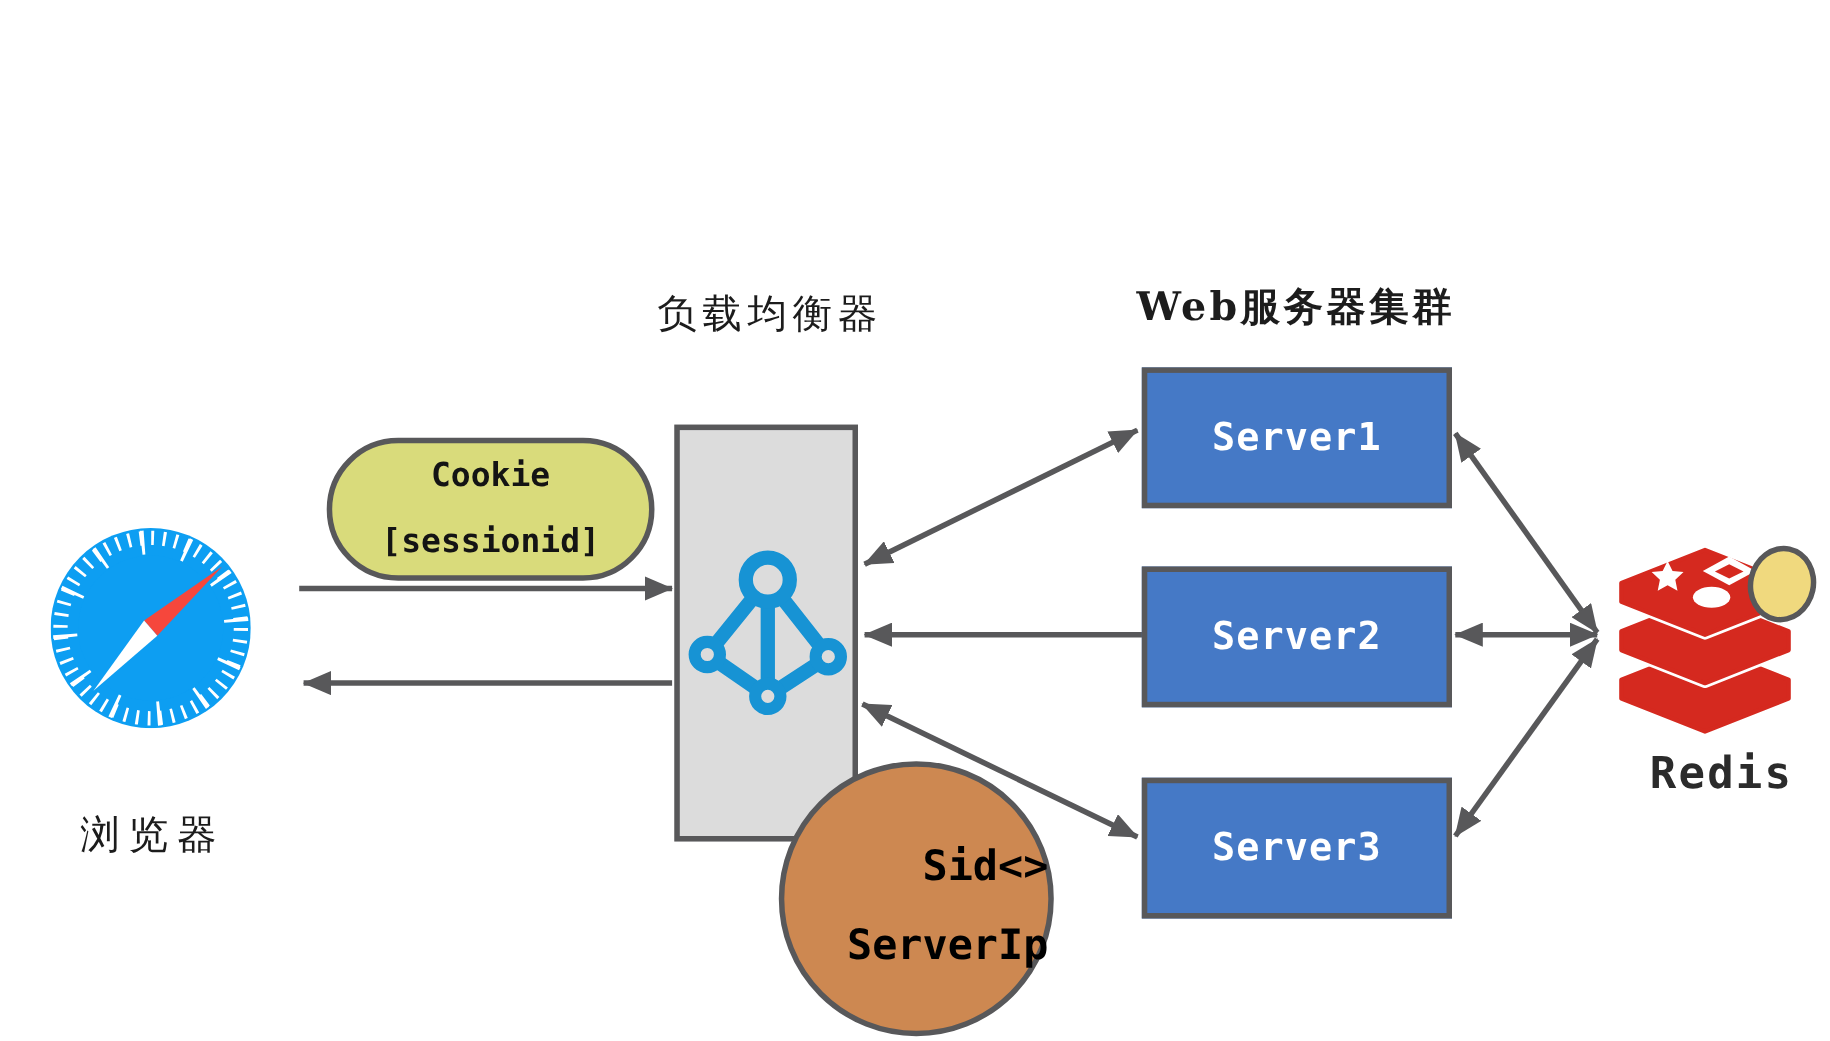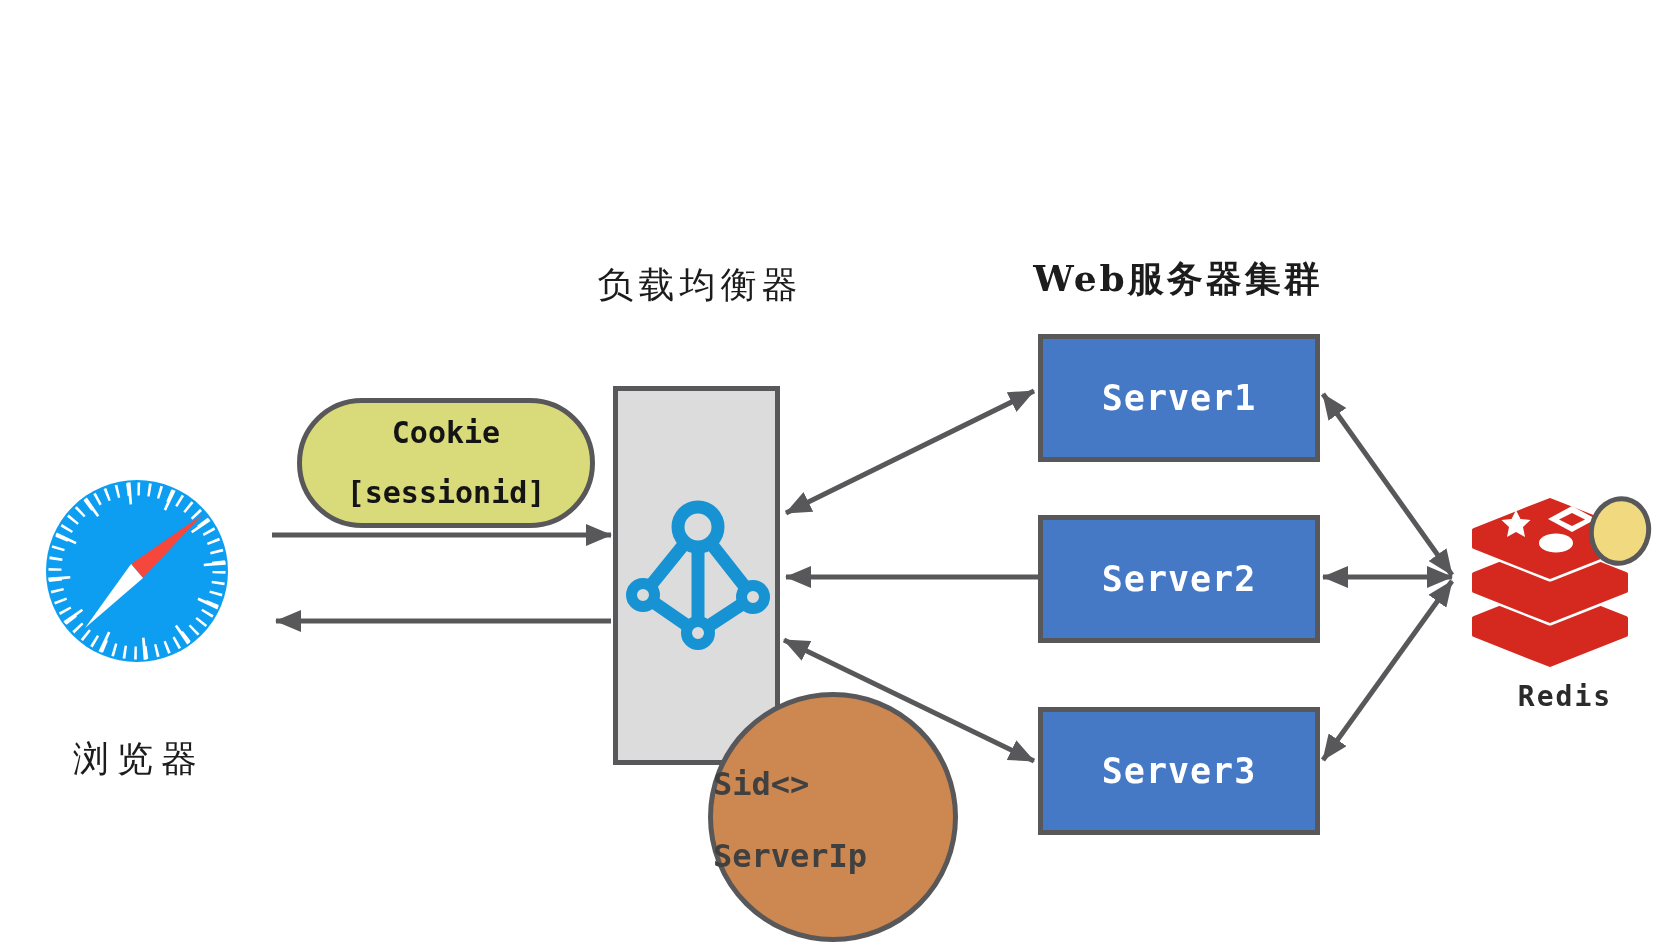--- a/index.html
+++ b/index.html
@@ -42,32 +42,32 @@
   .server-box .server-label{color:#ffffff;font-size:35px;letter-spacing:1px;}
   #server-box-1{top:334px;}
   #server-box-2{top:515px;text-align:center;}
   #server-box-3{top:707px;}
   #cluster-title{top:226px;left:1178px;}
 
   
   #sid-circle{position:absolute;left:708px;top:692px;width:250px;height:250px;
               box-sizing:border-box;border-radius:50%;background:#cd8851;
               border:5px solid #58585a;z-index:4;}
-  #sid-circle .circle-line{position:absolute;width:100%;text-align:left;
-              color:#404040;font-size:32px;}
+  #sid-circle .circle-line{position:absolute;width:100%;text-align:right;
+              color:#000000;font-size:38px;}
   #sid-line-1{top:68px;}
   #sid-line-2{top:140px;}
 
   
   #redis-icon{position:absolute;left:1466px;top:494px;width:176px;height:178px;z-index:2;}
   #redis-dot{position:absolute;left:1589px;top:496px;width:62px;height:70px;
              box-sizing:border-box;border-radius:50%;background:#f0d97e;
              border:5px solid #58585a;transform:rotate(12deg);z-index:3;}
   #redis-label{position:absolute;left:1565px;top:680px;transform:translateX(-50%);
-               color:#2b2b2b;font-size:28px;letter-spacing:2px;z-index:2;white-space:nowrap;}
+               color:#2b2b2b;font-size:40px;letter-spacing:2px;z-index:2;white-space:nowrap;}
 </style>
 </head>
 <body>
 
 <div id="canvas">
 
   <svg id="arrows" width="1664" height="946" viewBox="0 0 1664 946">
     <defs>
       <marker id="ah" markerUnits="userSpaceOnUse" markerWidth="26" markerHeight="22" refX="25" refY="11" orient="auto">
         <path d="M0,0 L26,11 L0,22 Z" fill="#58585a"></path>

